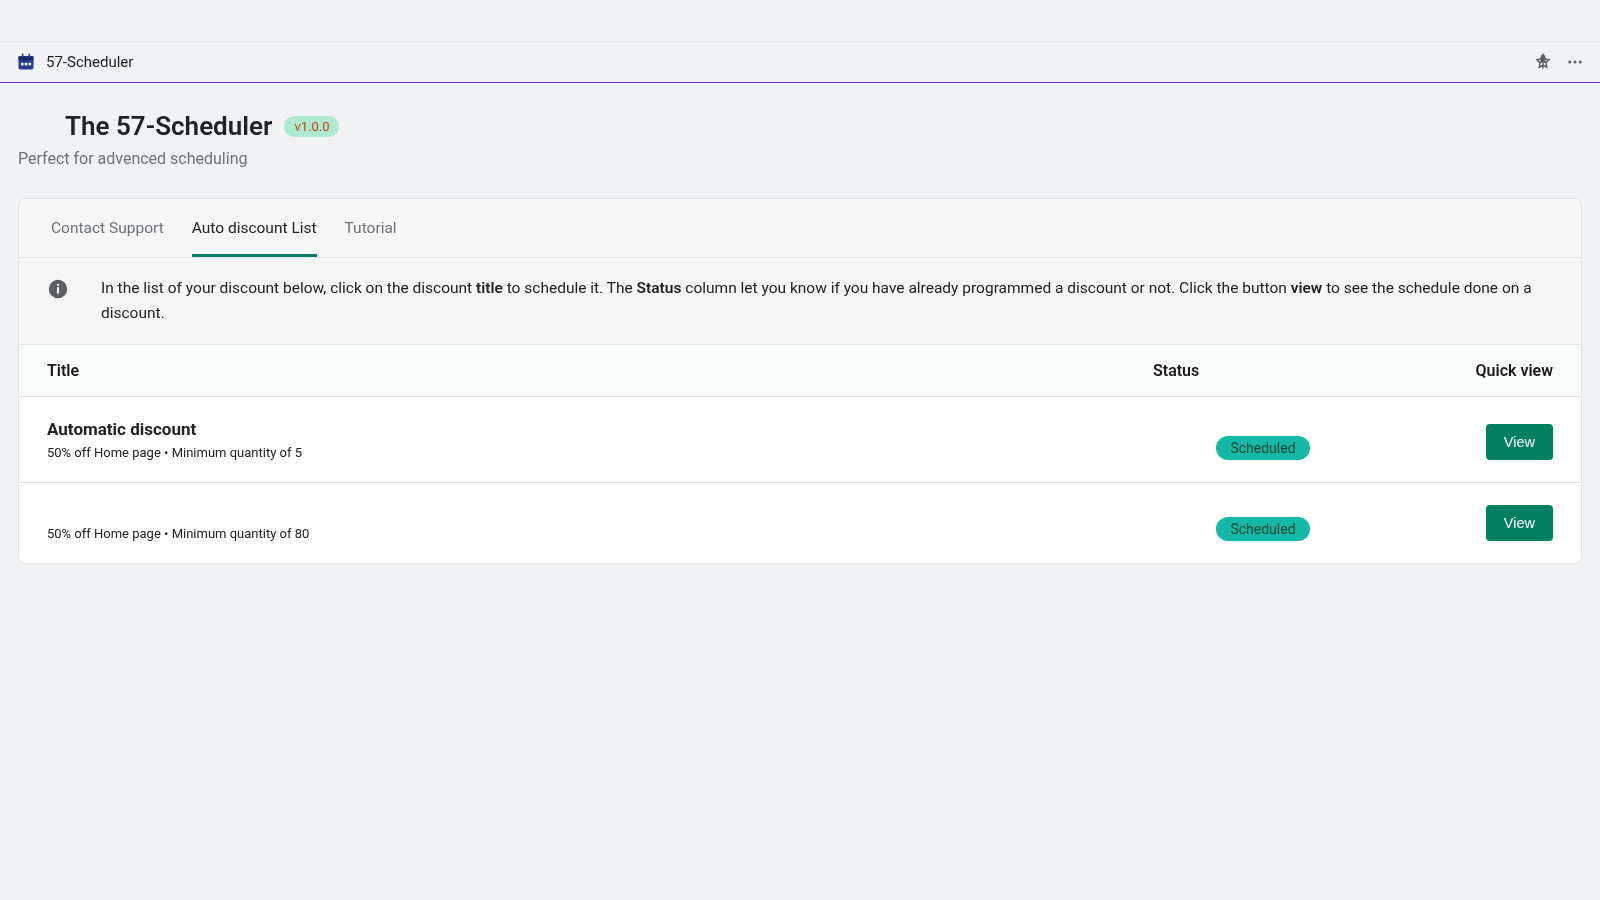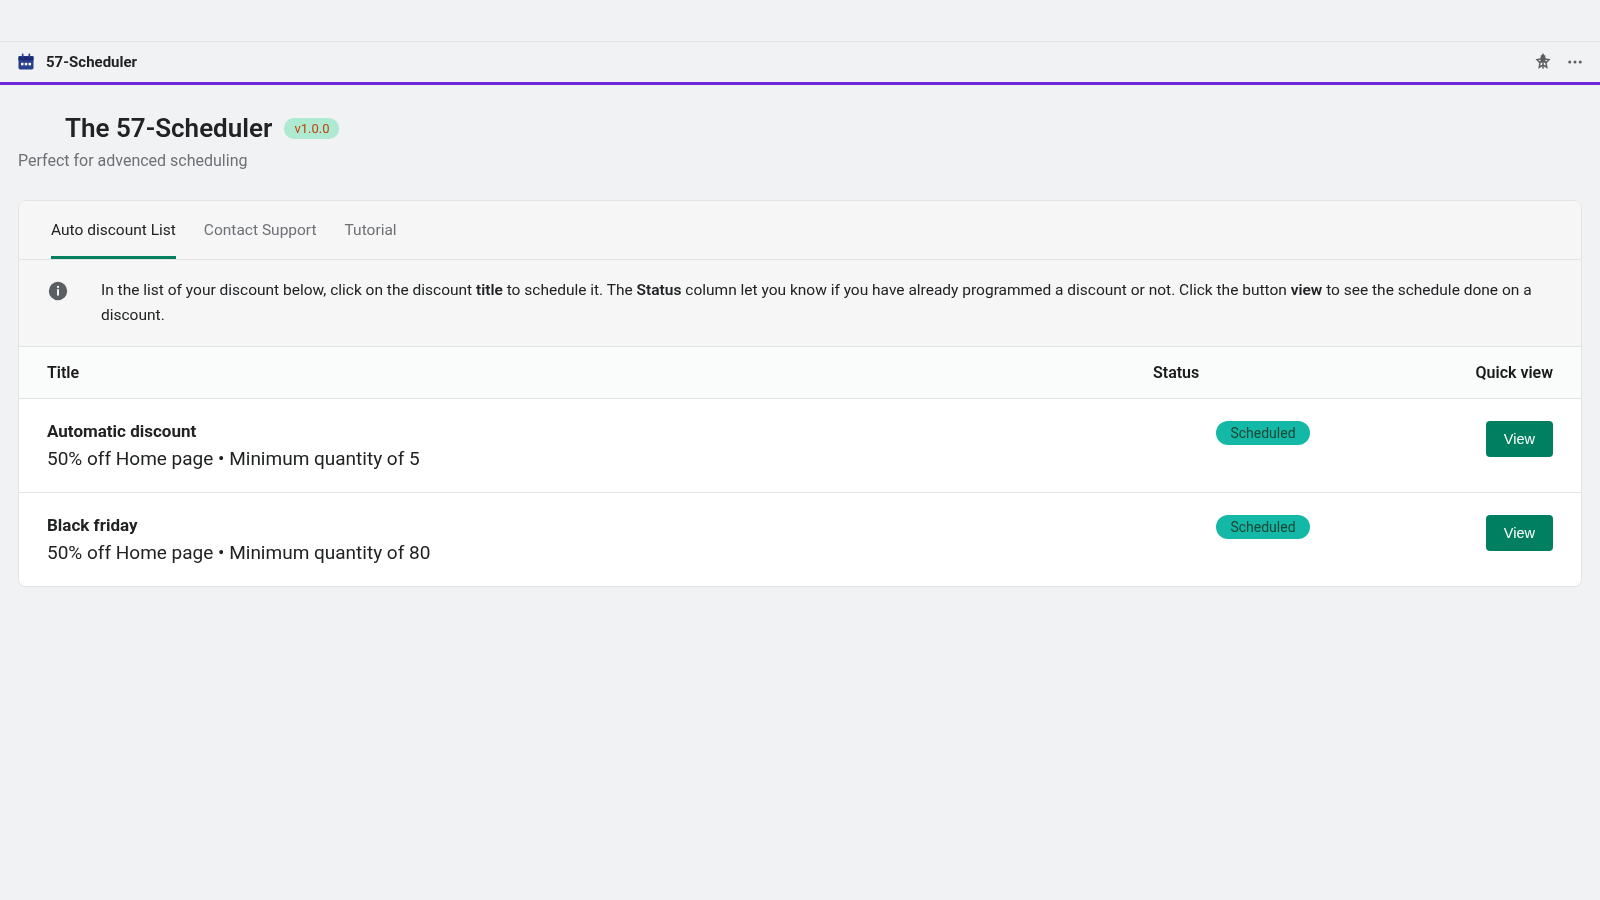--- a/index.html
+++ b/index.html
@@ -14,23 +14,22 @@
   }
   .topbar-spacer {
     height: 42px;
     border-bottom: 1px solid #e1e3e5;
   }
   .app-titlebar {
     display: flex;
     align-items: center;
     justify-content: space-between;
     padding: 10px 16px;
-    border-bottom: 3px solid #6d28d9;
+    border-bottom: 1px solid #6d28d9;
     background: #f1f2f4;
-    font-weight: bold;
   }
   .app-titlebar-left {
     display: flex;
     align-items: center;
     gap: 10px;
   }
   .app-icon {
     width: 20px;
     height: 20px;
     display: inline-block;
@@ -125,35 +124,35 @@
     display: flex;
     padding: 16px 28px;
     border-bottom: 1px solid #e1e3e5;
     background: #fafbfb;
   }
   .col-title { flex: 1; font-weight: 600; font-size: 16px; }
   .col-status { width: 220px; font-weight: 600; font-size: 16px; }
   .col-quick { width: 180px; text-align: right; font-weight: 600; font-size: 16px; }
   .table-row {
     display: flex;
-    align-items: flex-start;
+    align-items: flex-end;
     padding: 22px 28px;
     border-bottom: 1px solid #e1e3e5;
     background: #fff;
   }
   .table-row:last-child { border-bottom: none; }
   .row-title { flex: 1; }
   .row-title-main {
     font-weight: 700;
     font-size: 17px;
     margin-bottom: 6px;
     color: #202223;
   }
   .row-title-sub {
-    font-size: 19px;
+    font-size: 13px;
     color: #202223;
   }
   .row-status { width: 220px; display:flex; justify-content:center; }
   .status-badge {
     background: #14b8a6;
     color: #1a4635;
     font-size: 14px;
     padding: 4px 14px;
     border-radius: 12px;
     display: inline-block;
@@ -209,22 +208,22 @@
 
 <div class="page-wrap">
   <div class="page-head">
     <h1 class="page-title">The 57-Scheduler</h1>
     <span class="version-badge">v1.0.0</span>
   </div>
   <div class="page-subtitle">Perfect for advenced scheduling</div>
 
   <div class="card">
     <div class="tabs">
+      <div class="tab">Contact Support</div>
       <div class="tab active">Auto discount List</div>
-      <div class="tab">Contact Support</div>
       <div class="tab">Tutorial</div>
     </div>
 
     <div class="banner">
       <span class="banner-icon">
         <svg viewBox="0 0 24 24" width="22" height="22">
           <circle cx="12" cy="12" r="10" fill="#5c5f62"></circle>
           <rect x="11" y="10" width="2" height="7" fill="#fff"></rect>
           <circle cx="12" cy="7.5" r="1.2" fill="#fff"></circle>
         </svg>
@@ -248,21 +247,20 @@
       <div class="row-status">
         <span class="status-badge">Scheduled</span>
       </div>
       <div class="row-quick">
         <button class="view-btn">View</button>
       </div>
     </div>
 
     <div class="table-row">
       <div class="row-title">
-        <div class="row-title-main">Black friday</div>
         <div class="row-title-sub">50% off Home page • Minimum quantity of 80</div>
       </div>
       <div class="row-status">
         <span class="status-badge">Scheduled</span>
       </div>
       <div class="row-quick">
         <button class="view-btn">View</button>
       </div>
     </div>
 

